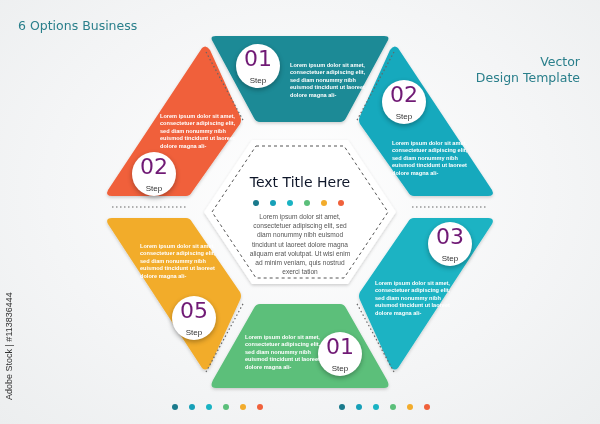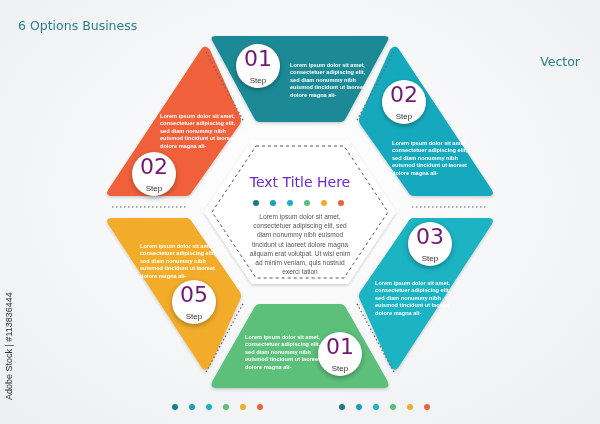--- a/index.html
+++ b/index.html
@@ -6,37 +6,38 @@
   body { width:600px; height:424px; overflow:hidden; background:#f2f3f4; font-family:"Liberation Sans", sans-serif; position:relative; }
   .bg { position:absolute; inset:0; background: radial-gradient(ellipse at 50% 45%, #ffffff 0%, #f4f5f6 60%, #eceeef 100%); }
   .hdr { position:absolute; color:#2a7f8b; font-size:12.5px; line-height:16px; font-family:"DejaVu Sans", sans-serif; }
   .hdr-left { left:18px; top:18px; }
   .hdr-right { right:20px; top:18px; text-align:right;margin-top:36px; }
   svg.main { position:absolute; left:0; top:0; }
   .circle { position:absolute; width:44px; height:44px; border-radius:50%; background:#fff; box-shadow:0 2px 5px rgba(0,0,0,0.3); text-align:center; }
   .circle .num { display:block; font-family:"DejaVu Sans", sans-serif; font-size:22px; line-height:18px; margin-top:6px; color:#701a75; }
   .circle .lbl { display:block; font-size:8px; color:#333; margin-top:8px; }
   .desc { position:absolute; color:#fff; font-size:5.6px; line-height:7.4px; font-weight:bold; width:80px; }
-  .center-title { position:absolute; left:240px; top:174px; width:120px; text-align:center; font-size:14px; color:#6d28d9; font-family:"DejaVu Sans", sans-serif; }
+  .center-title { position:absolute; left:240px; top:174px; width:120px; text-align:center; font-size:14px; color:#0f172a; font-family:"DejaVu Sans", sans-serif; }
   .center-dots { position:absolute; left:253px; top:200px; display:flex; gap:11px; }
   .dot { width:6px; height:6px; border-radius:50%; display:inline-block; }
   .center-body { position:absolute; left:246px; top:212px; width:108px; text-align:center; font-size:6.6px; line-height:9.2px; color:#555; }
   .footer-dots { position:absolute; top:404px; display:flex; gap:11px; }
   .watermark { position:absolute; left:4px; top:400px; transform:rotate(-90deg); transform-origin:left top; font-size:9px; color:#333; white-space:nowrap; }
 </style>
 </head>
 <body>
 
 <div class="bg"></div>
 
 <div class="hdr hdr-left">
   <div>6 Options Business</div>
 </div>
 <div class="hdr hdr-right">
   <div>Vector</div>
+  <div>Design Template</div>
 </div>
 
 <svg class="main" width="600" height="424" viewBox="0 0 600 424">
   <defs>
     <filter id="sh" x="-10%" y="-10%" width="120%" height="130%">
       <feDropShadow dx="0" dy="1.5" stdDeviation="1.5" flood-color="#000" flood-opacity="0.18"></feDropShadow>
     </filter>
   </defs>
 
   <polygon points="252,140 348,140 396,212 348,284 252,284 204,212" fill="#ffffff" filter="url(#sh)"></polygon>
@@ -65,29 +66,29 @@
 </svg>
 
 <div class="circle" style="left:236px;top:44px;">
   <span class="num">01</span>
   <span class="lbl">Step</span>
 </div>
 <div class="circle" style="left:382px;top:80px;">
   <span class="num">02</span>
   <span class="lbl">Step</span>
 </div>
-<div class="circle" style="left:408px;top:222px;">
+<div class="circle" style="left:428px;top:222px;">
   <span class="num">03</span>
   <span class="lbl">Step</span>
 </div>
 <div class="circle" style="left:318px;top:332px;">
   <span class="num">01</span>
   <span class="lbl">Step</span>
 </div>
-<div class="circle" style="left:172px;top:280px;text-align:center;">
+<div class="circle" style="left:172px;top:296px;text-align:center;">
   <span class="num">05</span>
   <span class="lbl">Step</span>
 </div>
 <div class="circle" style="left:132px;top:152px;">
   <span class="num">02</span>
   <span class="lbl">Step</span>
 </div>
 
 <div class="desc" style="left:290px;top:62px;">Lorem ipsum dolor sit amet, consectetuer adipiscing elit, sed diam nonummy nibh euismod tincidunt ut laoreet dolore magna ali-</div>
 <div class="desc" style="left:392px;top:140px;">Lorem ipsum dolor sit amet, consectetuer adipiscing elit, sed diam nonummy nibh euismod tincidunt ut laoreet dolore magna ali-</div>

